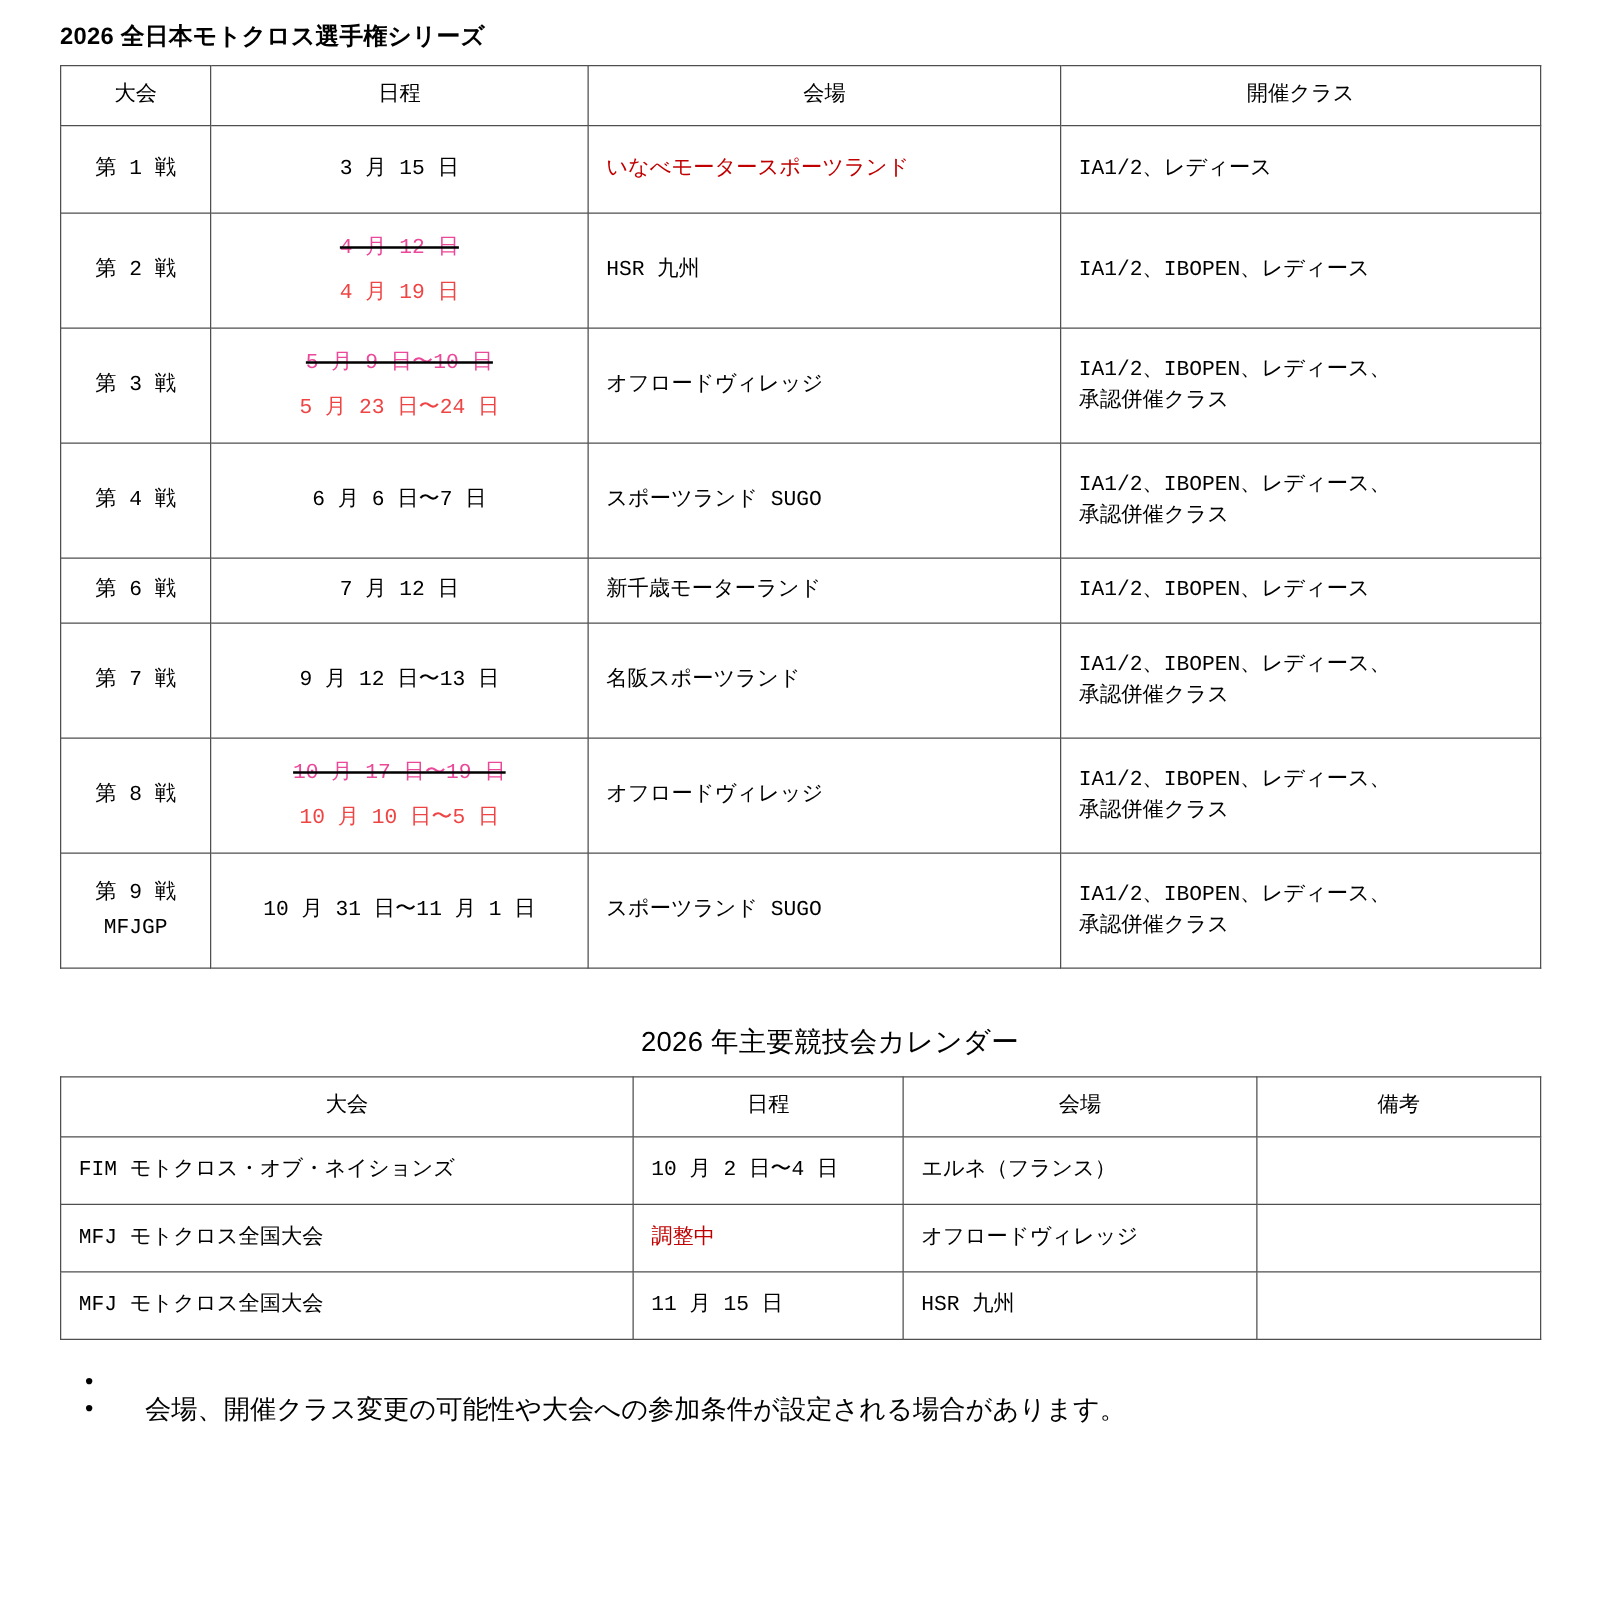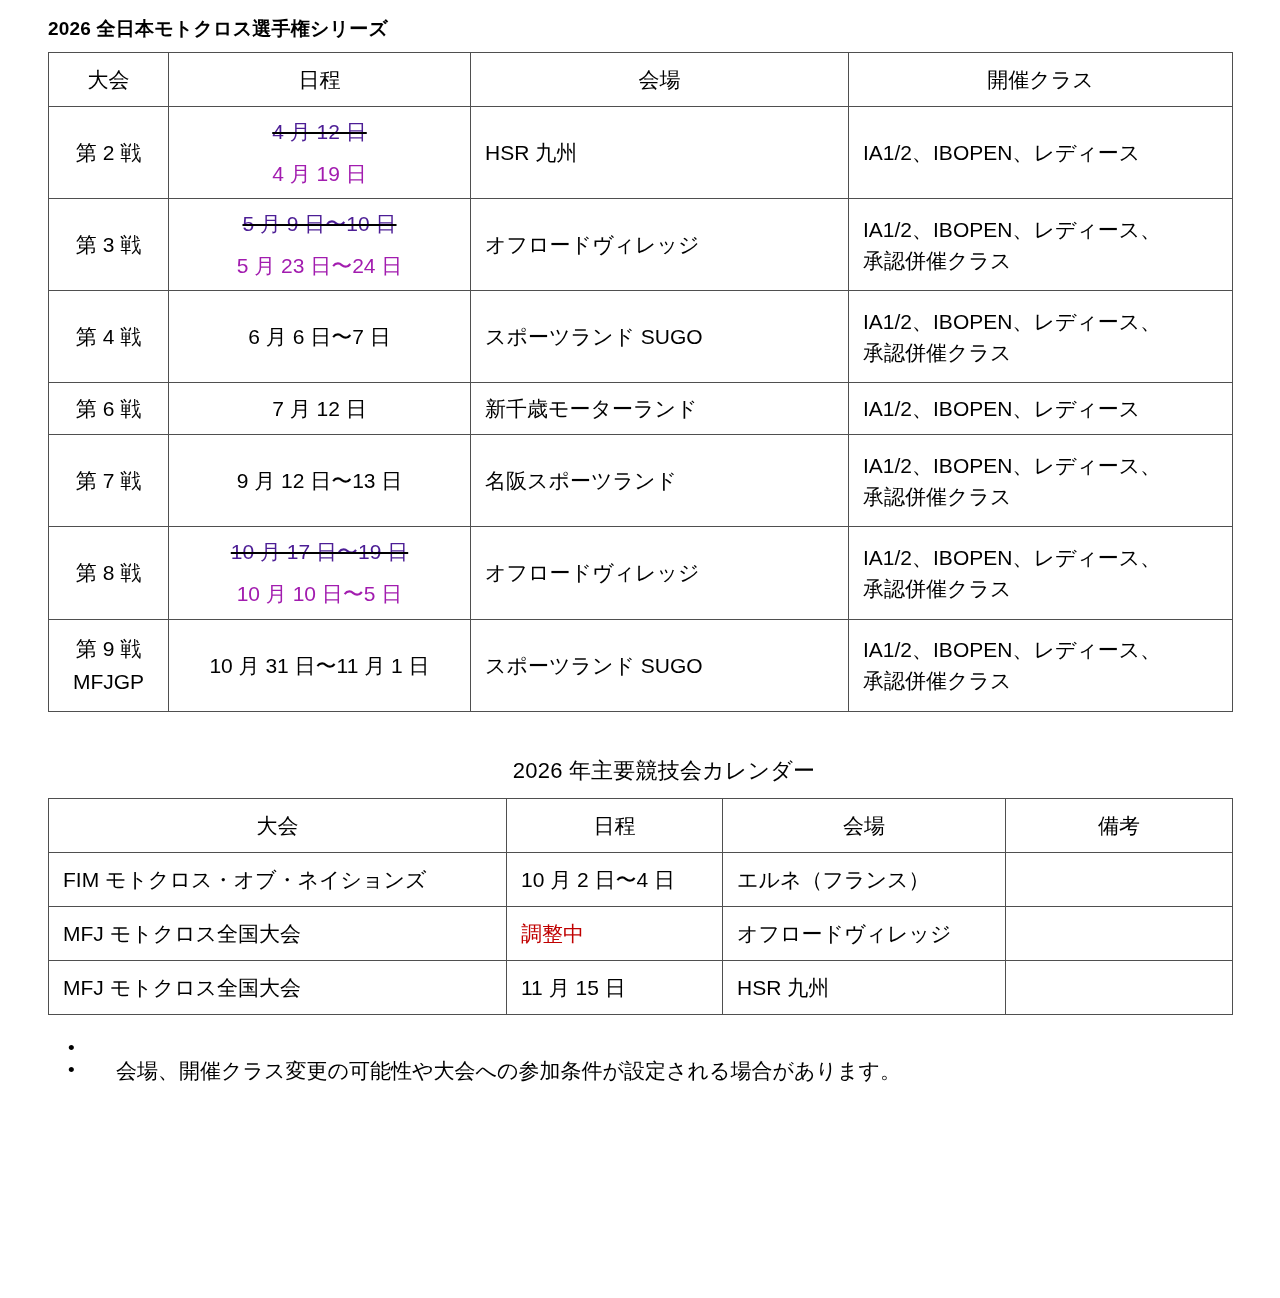--- a/index.html
+++ b/index.html
@@ -50,23 +50,24 @@
     table-layout: fixed;
     width: 1184px;
     background: #ffffff;
   }
   table.grid td,
   table.grid th {
     border: 1px solid #4f4f4f;
     padding: 0;
     vertical-align: middle;
     font-weight: normal;
-    font-size: 21px;
+    font-size: 17px;
     line-height: 1.48;
     color: #000000;
+    font-family: Liberation Mono, monospace;
   }
   .cell {
     padding: 9px 12px;
     box-sizing: border-box;
   }
   .c-center { text-align: center; }
   .c-left   { text-align: left; padding-left: 14px; }
 
   
   .hdr .cell { padding-top: 11px; padding-bottom: 11px; }
@@ -96,26 +97,26 @@
     display: flex;
     flex-direction: column;
     align-items: center;
     justify-content: center;
     gap: 11px;
   }
   .date-old {
     text-decoration: line-through;
     text-decoration-color: #000000;
     text-decoration-thickness: 2px;
-    color: #4c1d95;
+    color: #ec4899;
     white-space: nowrap;
     text-align: center;
   }
   .date-new {
-    color: #a21caf;
+    color: #ef4444;
     white-space: nowrap;
   }
   .red { color: #c00000; }
 
   .multiline { white-space: pre-line; }
 
   .two-line {
     display: flex;
     flex-direction: column;
     align-items: center;
@@ -173,20 +174,34 @@
           <th>
             <div class="cell c-center">会場</div>
           </th>
           <th>
             <div class="cell c-center">開催クラス</div>
           </th>
         </tr>
       </thead>
       <tbody>
 
+        <tr class="r-mid">
+          <td>
+            <div class="cell c-center">第 1 戦</div>
+          </td>
+          <td>
+            <div class="cell c-center">3 月 15 日</div>
+          </td>
+          <td>
+            <div class="cell c-left red">いなべモータースポーツランド</div>
+          </td>
+          <td>
+            <div class="cell c-left multiline">IA1/2、レディース</div>
+          </td>
+        </tr>
 
         <tr class="r-tall">
           <td>
             <div class="cell c-center">第 2 戦</div>
           </td>
           <td>
             <div class="cell date-stack">
               <span class="date-old">4 月 12 日</span>
               <span class="date-new">4 月 19 日</span>
             </div>

